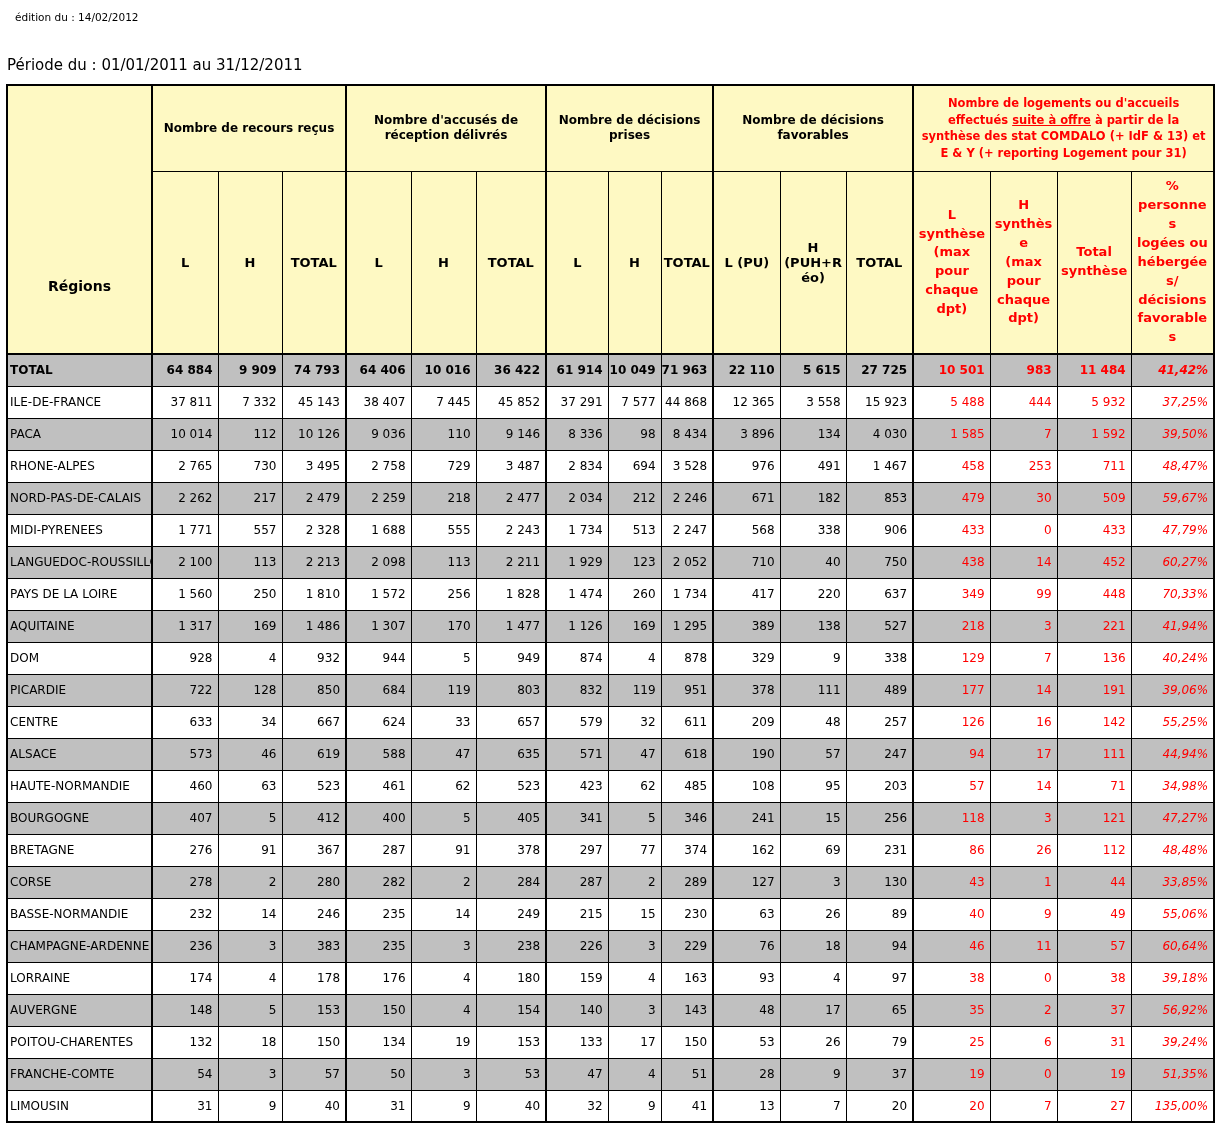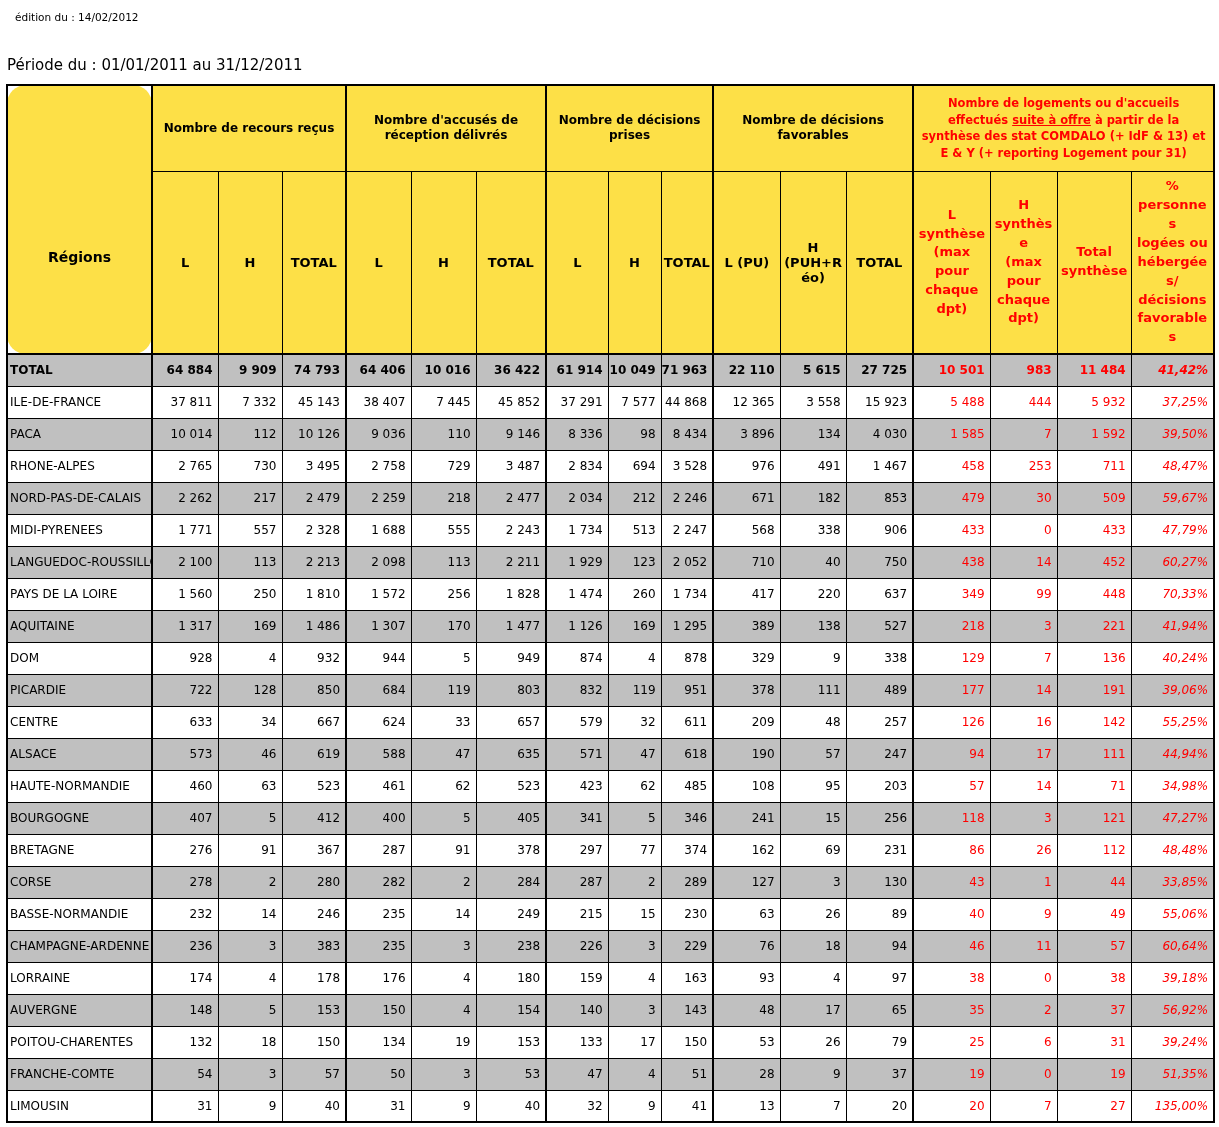--- a/index.html
+++ b/index.html
@@ -20,28 +20,28 @@
 
   table.report {
     position:absolute; left:6px; top:84px;
     width:1207px;
     border-collapse:collapse; table-layout:fixed;
     border:2px solid #000;
     font-size:12px;
   }
   .report th, .report td { border:1px solid #000; padding:0; overflow:hidden; }
 
-  thead th { font-weight:bold; text-align:center; vertical-align:middle; background:#fde047; }
+  thead th { font-weight:bold; text-align:center; vertical-align:middle; background:#fef9c3; }
   tr.group-row   { height:86px; }
   tr.subhead-row { height:183px; }
   tr.subhead-row th { border-bottom:2px solid #000; font-size:13px; word-wrap:break-word; }
 
   th.regions-head {
-    vertical-align:bottom; padding-bottom:88px;
-    font-size:14px; border-bottom:2px solid #000;border-radius:19px;
+    vertical-align:bottom; padding-bottom:59px;
+    font-size:14px; border-bottom:2px solid #000;
   }
   th.grp-head { font-size:12px; padding:2px 4px; line-height:1.25; }
   th.red-head { color:var(--red,#f00); font-size:11.5px; padding:2px 3px; line-height:1.45; }
   th.red-sub  { color:var(--red,#f00); font-size:12px; line-height:1.45; white-space:pre-line; padding:0 3px; }
   th.break-any { overflow-wrap:anywhere; padding:8px 2px; }
   .underline { text-decoration:underline; }
 
   tbody td { height:32px; white-space:nowrap; vertical-align:middle; background:#fff; }
   td.region-cell { text-align:left; padding-left:2px; font-size:12px; }
   td.num-cell { text-align:right; padding-right:5px; font-size:12px; }

